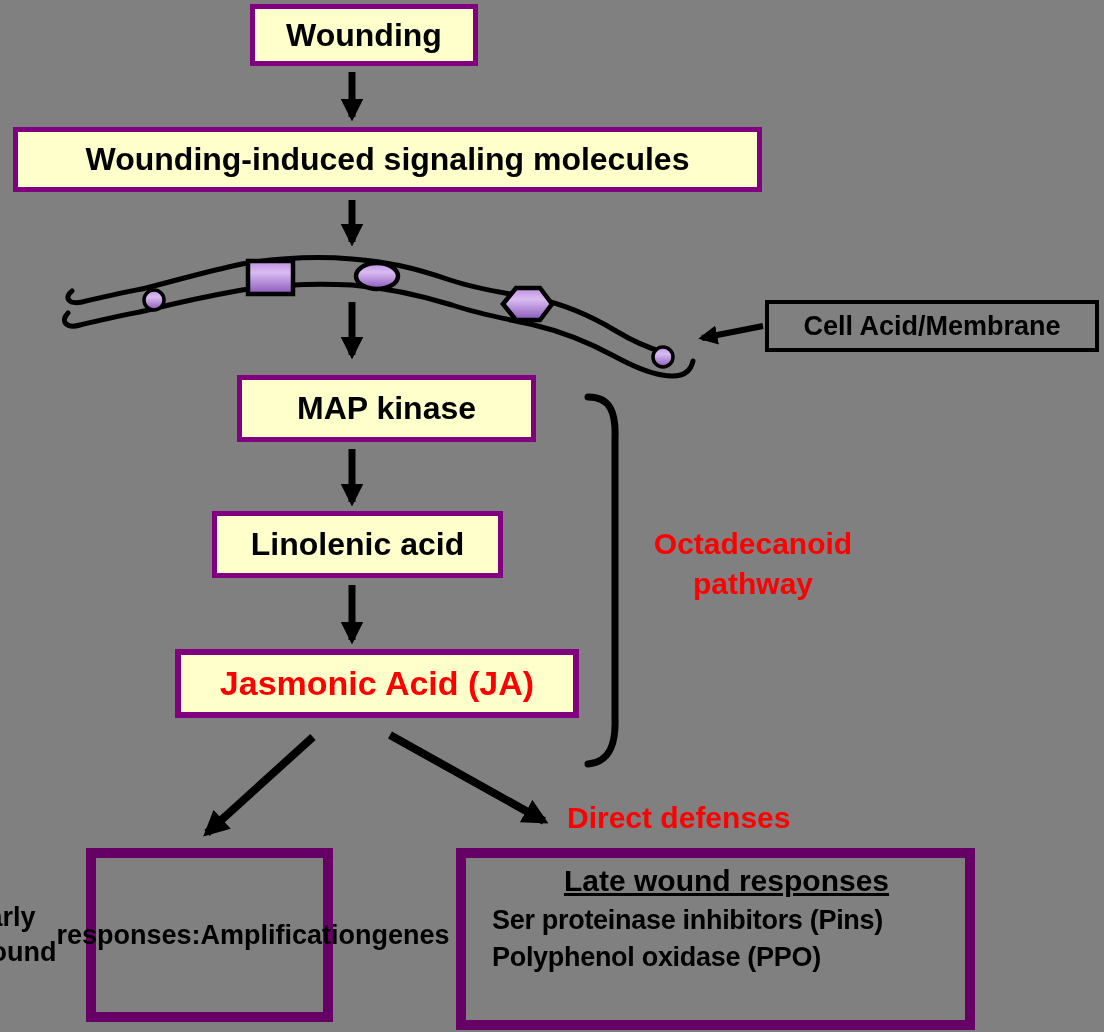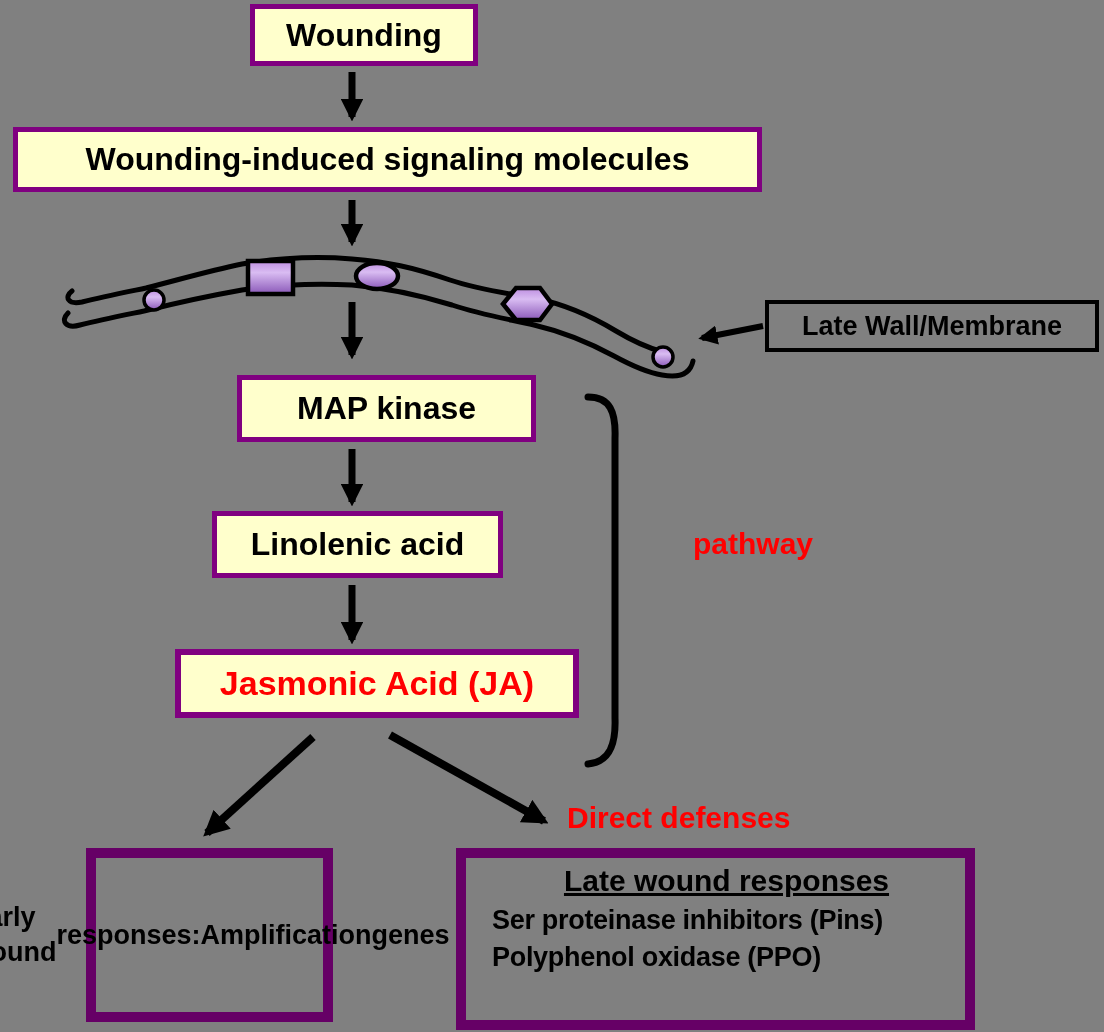--- a/index.html
+++ b/index.html
@@ -111,23 +111,24 @@
   <div class="node" id="node-wounding">Wounding</div>
 
   <div class="node" id="node-signaling">Wounding-induced signaling molecules</div>
 
   <div class="node" id="node-map">MAP kinase</div>
 
   <div class="node" id="node-linolenic">Linolenic acid</div>
 
   <div class="node" id="node-ja">Jasmonic Acid (JA)</div>
 
-  <div id="cellwall-label">Late Wall/Membrane</div>
+  <div id="cellwall-label">Cell Acid/Membrane</div>
 
   <div id="octadecanoid">
+    <div>Octadecanoid</div>
     <div>pathway</div>
   </div>
 
   <div id="direct-defenses">Direct defenses</div>
 
   <div id="early-box">
     <div>Early wound</div>
     <div>responses:</div>
     <div>Amplification</div>
     <div>genes</div>

